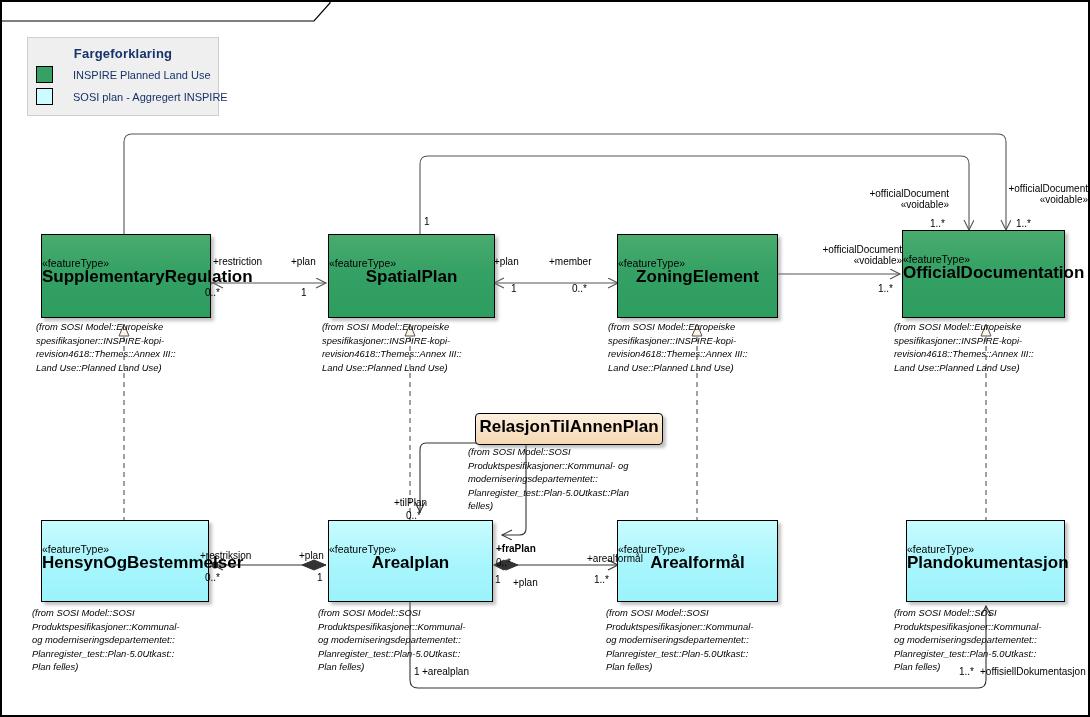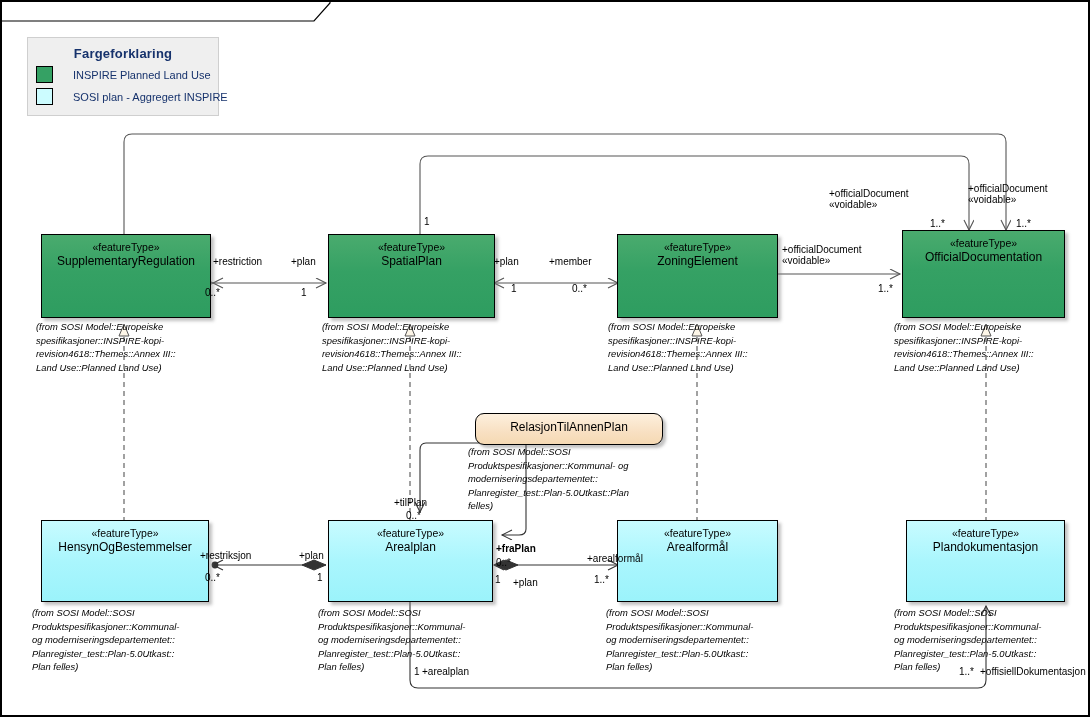--- a/index.html
+++ b/index.html
@@ -76,30 +76,29 @@
   }
 
   
   .cls {
     position: absolute;
     border: 1px solid #000000;
     box-shadow: 3px 3px 3px rgba(120,120,120,0.45);
     z-index: 15;
   }
   .cls .stereo {
-    text-align: center;
     font-size: 10.5px;
     color: #000000;
-    margin-top: 6px;
+    margin-top: 22px;
     line-height: 13px;
   }
   .cls .cname {
     text-align: center;
-    font-size: 12px;
-    font-weight: normal;
+    font-size: 17px;
+    font-weight: bold;
     color: #000000;
     line-height: 14px;
   }
   .green {
     background: linear-gradient(to bottom, #4aab6e 0%, #35a164 45%, #2e9d60 100%);
   }
   .cyan {
     background: linear-gradient(to bottom, #c8fbff 0%, #aaf6fd 50%, #9bf3fb 100%);
   }
   .peach {
@@ -121,21 +120,21 @@
 
   
   .lbl {
     position: absolute;
     font-size: 10px;
     color: #000000;
     white-space: nowrap;
     z-index: 18;
     background: transparent;
   }
-  .lbl.center { text-align: left; }
+  .lbl.center { text-align: right; }
 
   
   #wires {
     position: absolute;
     left: 0; top: 0;
     width: 1090px; height: 717px;
     z-index: 10;
   }
 </style>
 </head>
@@ -240,21 +239,21 @@
   <div class="cls cyan" style="left:615px; top:518px; width:161px; height:82px;">
     <div class="stereo">«featureType»</div>
     <div class="cname">Arealformål</div>
   </div>
 
   <div class="cls cyan" style="left:904px; top:518px; width:159px; height:82px;">
     <div class="stereo">«featureType»</div>
     <div class="cname">Plandokumentasjon</div>
   </div>
 
-  <div class="cls peach" style="left:473px; top:411px; width:188px; height:32px;border-radius:9px;">
+  <div class="cls peach" style="left:473px; top:411px; width:188px; height:32px;">
     <div class="cname">RelasjonTilAnnenPlan</div>
   </div>
 
   <div class="fromnote" style="left:34px; top:318px; width:180px;">
     <div>(from SOSI Model::Europeiske</div>
     <div>spesifikasjoner::INSPIRE-kopi-</div>
     <div>revision4618::Themes::Annex III::</div>
     <div>Land Use::Planned Land Use)</div>
   </div>
 

